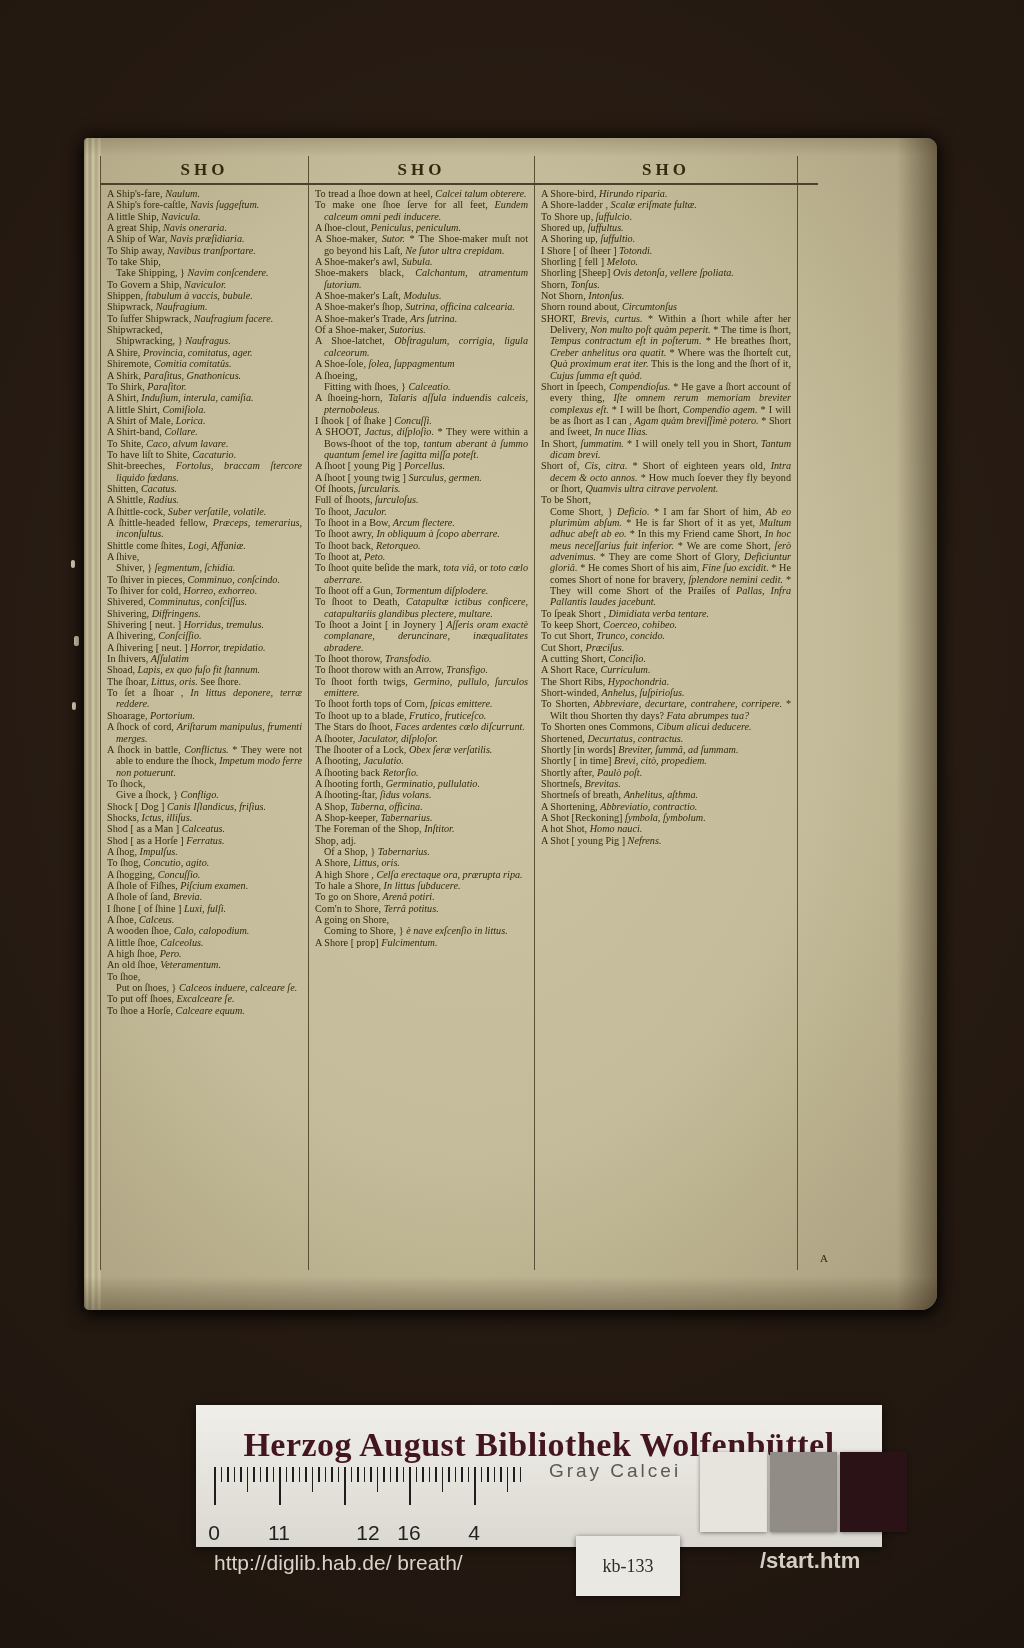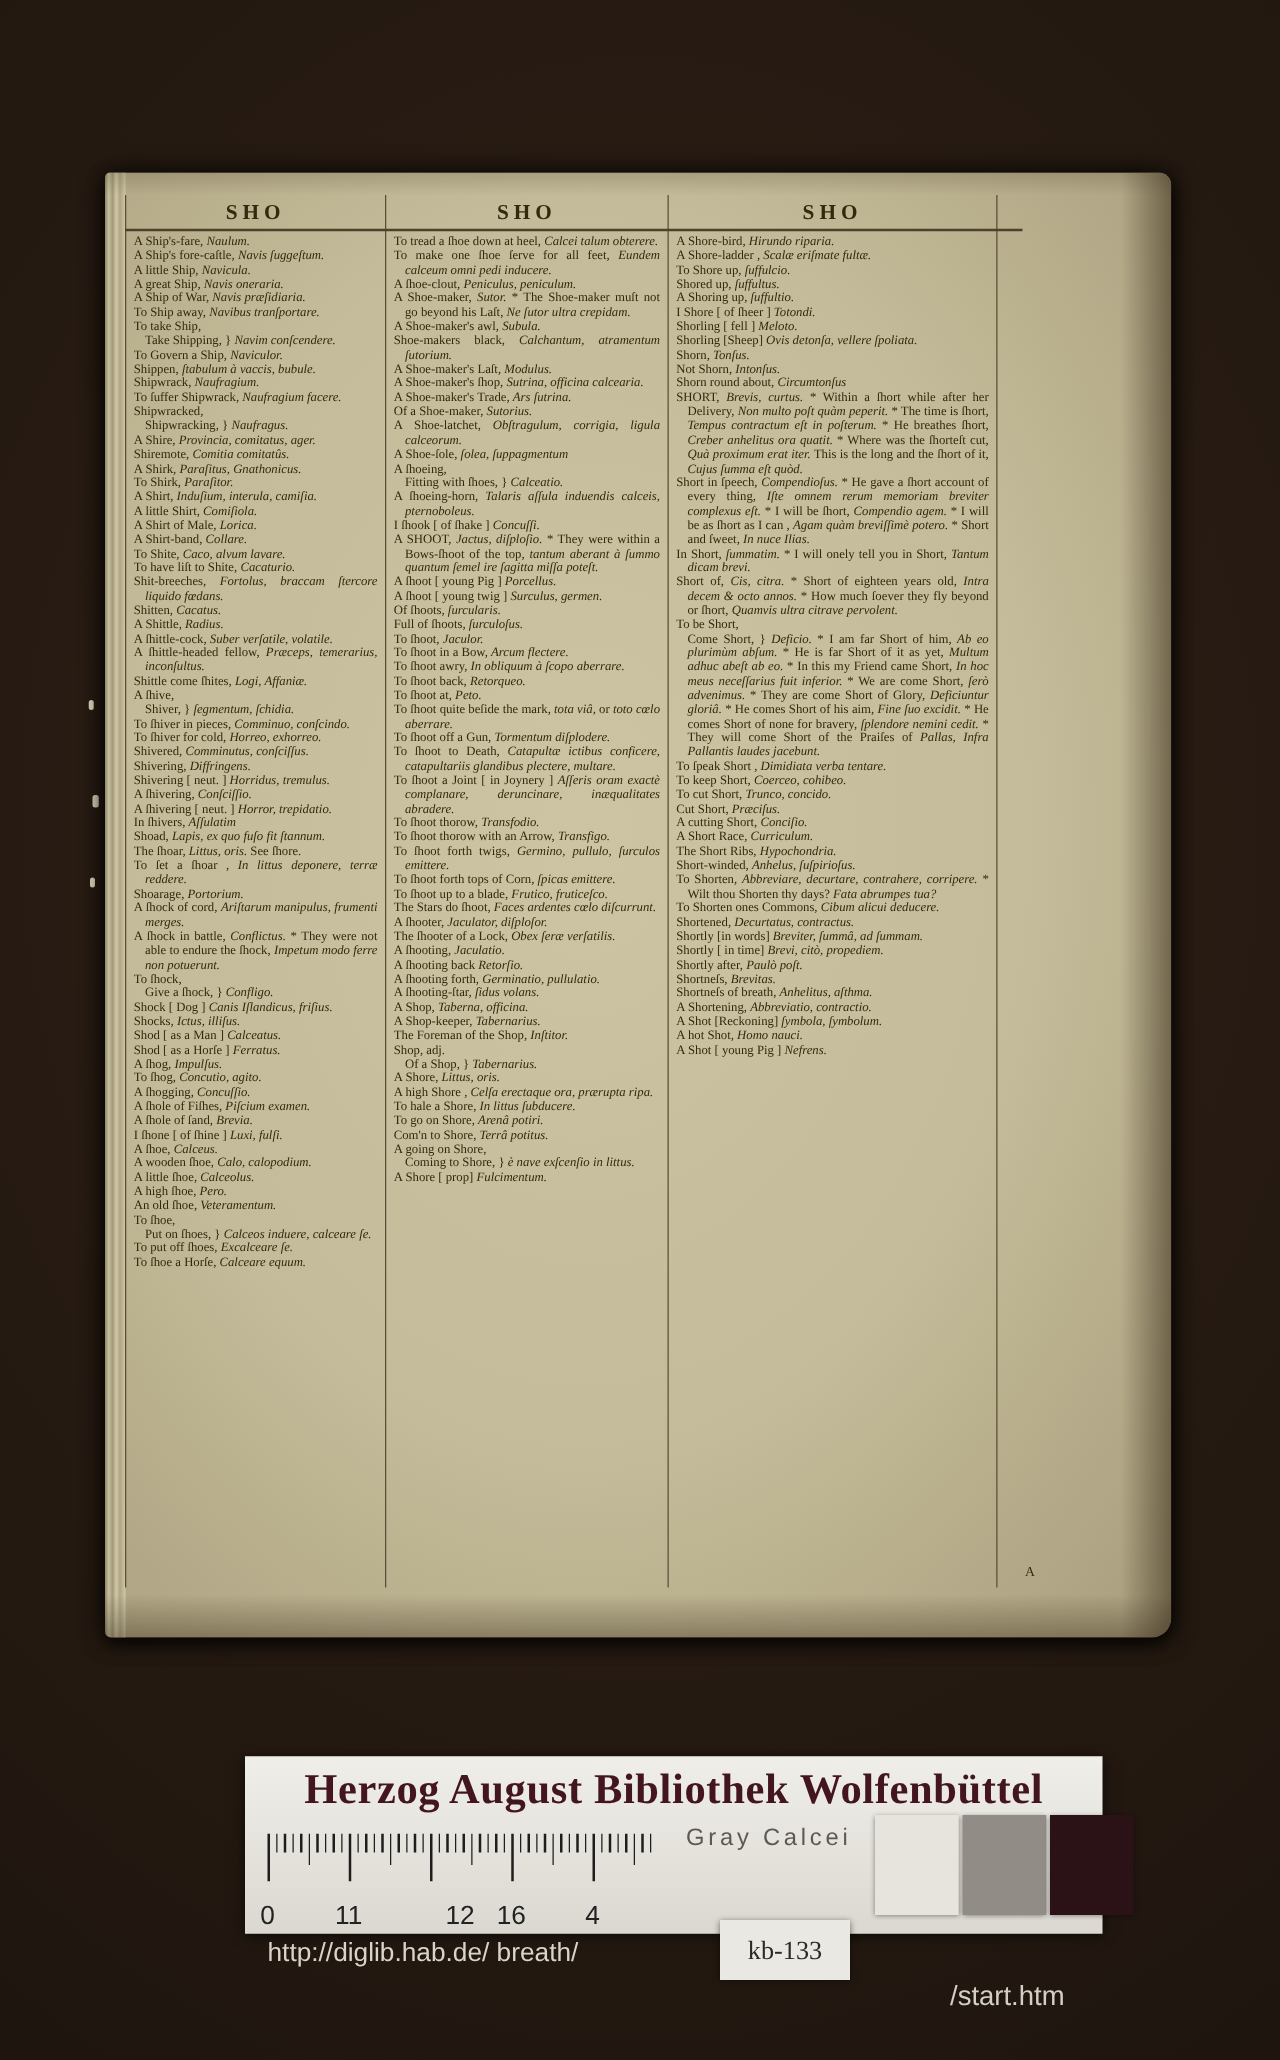--- a/index.html
+++ b/index.html
@@ -42,40 +42,40 @@
   .entry{margin:0;padding-left:9px;text-indent:-9px;font-size:10.2px;line-height:11.35px;white-space:pre-line;}
   .entry i{font-style:italic;}
   .catchword{position:absolute;left:720px;top:1096px;font-size:11px;}
 
   
   .plaque-panel{
     position:absolute;left:196px;top:1405px;width:686px;height:142px;
     background:linear-gradient(#f0eee9,#dbd8d1);
     box-shadow:0 2px 10px rgba(0,0,0,.65);
   }
-  .plaque-title{text-align:center;font-weight:bold;font-size:34px;color:#43151f;padding-top:8px;letter-spacing:.5px;}
+  .plaque-title{text-align:center;font-weight:bold;font-size:34px;color:#43151f;padding-top:21px;letter-spacing:.5px;}
   .ruler{position:absolute;left:6px;top:62px;width:320px;height:78px;}
   .ruler-ticks{position:absolute;inset:0;}
   .tick{position:absolute;top:0;width:1.5px;background:#1e1e1e;}
   .tick.minor{height:15px;}
   .tick.half{height:25px;}
   .tick.major{height:38px;width:2.2px;}
   .ruler-num{position:absolute;bottom:0;transform:translateX(-50%);font-family:"Liberation Sans","DejaVu Sans",sans-serif;font-size:21px;color:#222;}
   .kodak-area{position:absolute;left:326px;top:56px;width:186px;text-align:center;}
   .kodak-word{font-family:"Liberation Sans","DejaVu Sans",sans-serif;font-weight:bold;font-size:47px;line-height:1.05;color:#2e2520;letter-spacing:-1px;}
   .grayscale-label{font-family:"Liberation Sans","DejaVu Sans",sans-serif;font-size:19px;color:#5d5952;letter-spacing:3px;margin-top:-1px;}
   .patches{position:absolute;left:700px;top:1452px;display:flex;gap:3px;}
   .patch{width:67px;height:80px;box-shadow:0 1px 4px rgba(0,0,0,.45);}
   .sticker{
-    position:absolute;left:576px;top:1536px;width:104px;height:48px;background:#eae8e2;
+    position:absolute;left:576px;top:1536px;width:104px;height:60px;background:#eae8e2;
     box-shadow:0 1px 5px rgba(0,0,0,.55);display:flex;align-items:center;justify-content:center;
-    font-size:21px;color:#2b2b2b;
+    font-size:18px;color:#2b2b2b;
   }
   .url-text{position:absolute;left:214px;top:1551px;font-family:"Liberation Sans","DejaVu Sans",sans-serif;font-size:21px;color:#d9d4c9;}
-  .start-text{position:absolute;left:760px;top:1584px;font-family:"Liberation Sans","DejaVu Sans",sans-serif;font-size:22px;color:#d4cfc4;}
+  .start-text{position:absolute;left:760px;top:1548px;font-family:"Liberation Sans","DejaVu Sans",sans-serif;font-size:22px;color:#d4cfc4;font-weight:bold;}
 </style>
 </head>
 <body>
 
 <div class="speck s1"></div>
 <div class="speck s2"></div>
 <div class="speck s3"></div>
 
 <div class="book-page">
   <div class="text-block">

